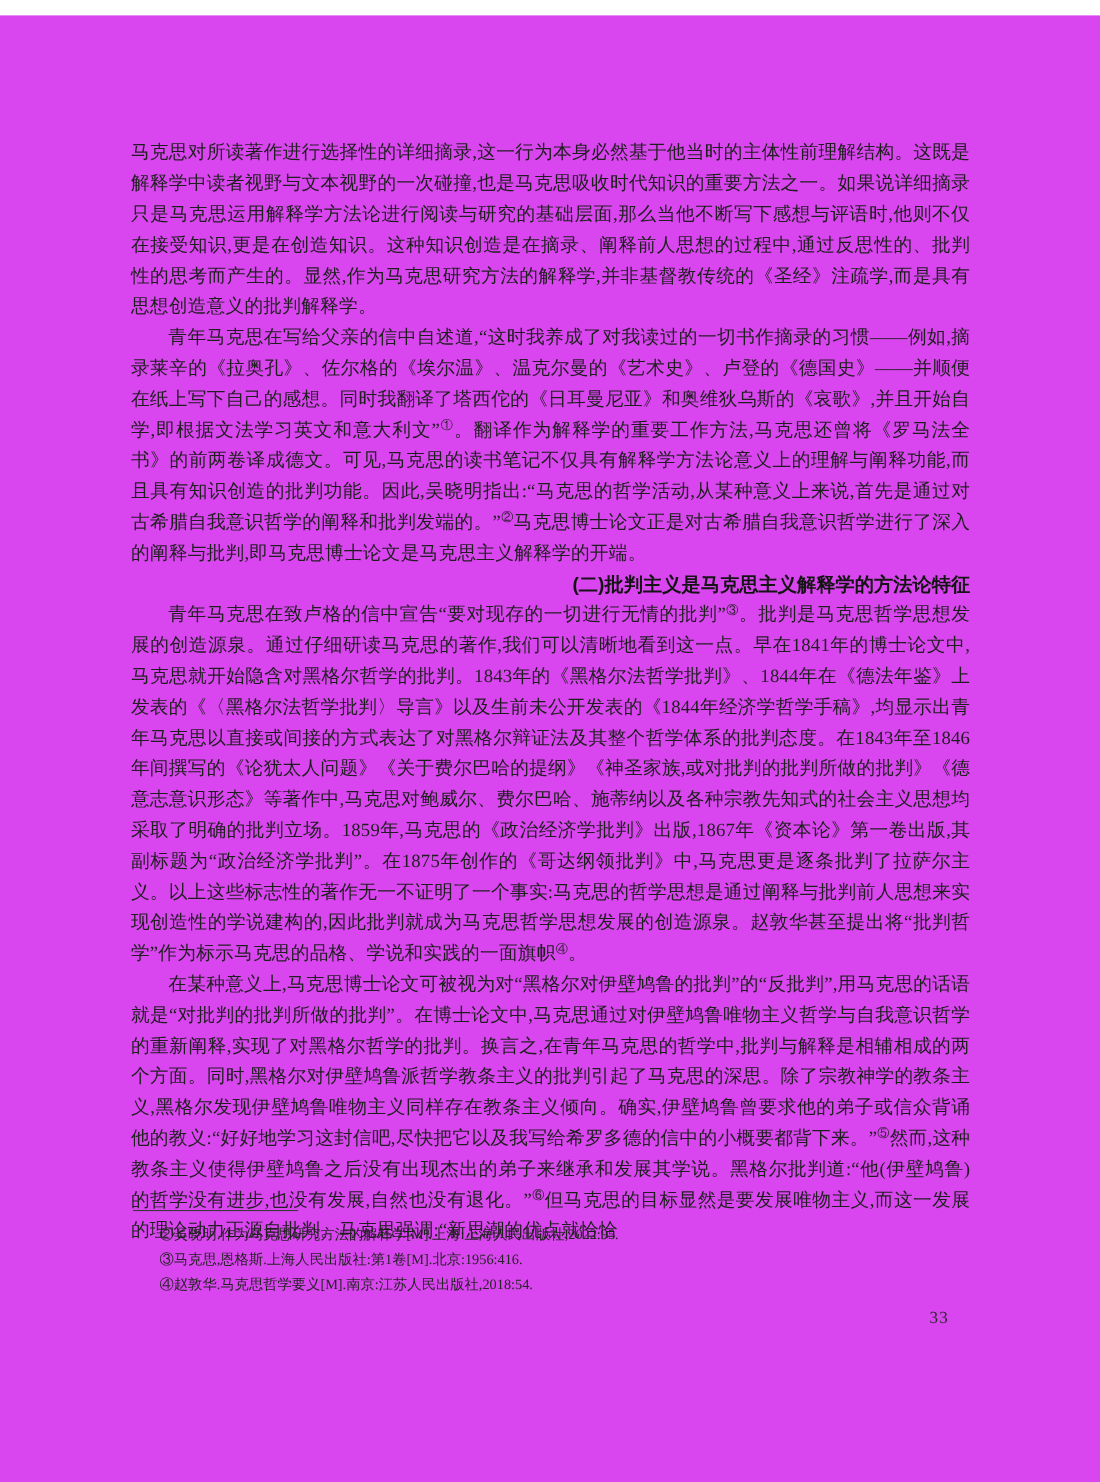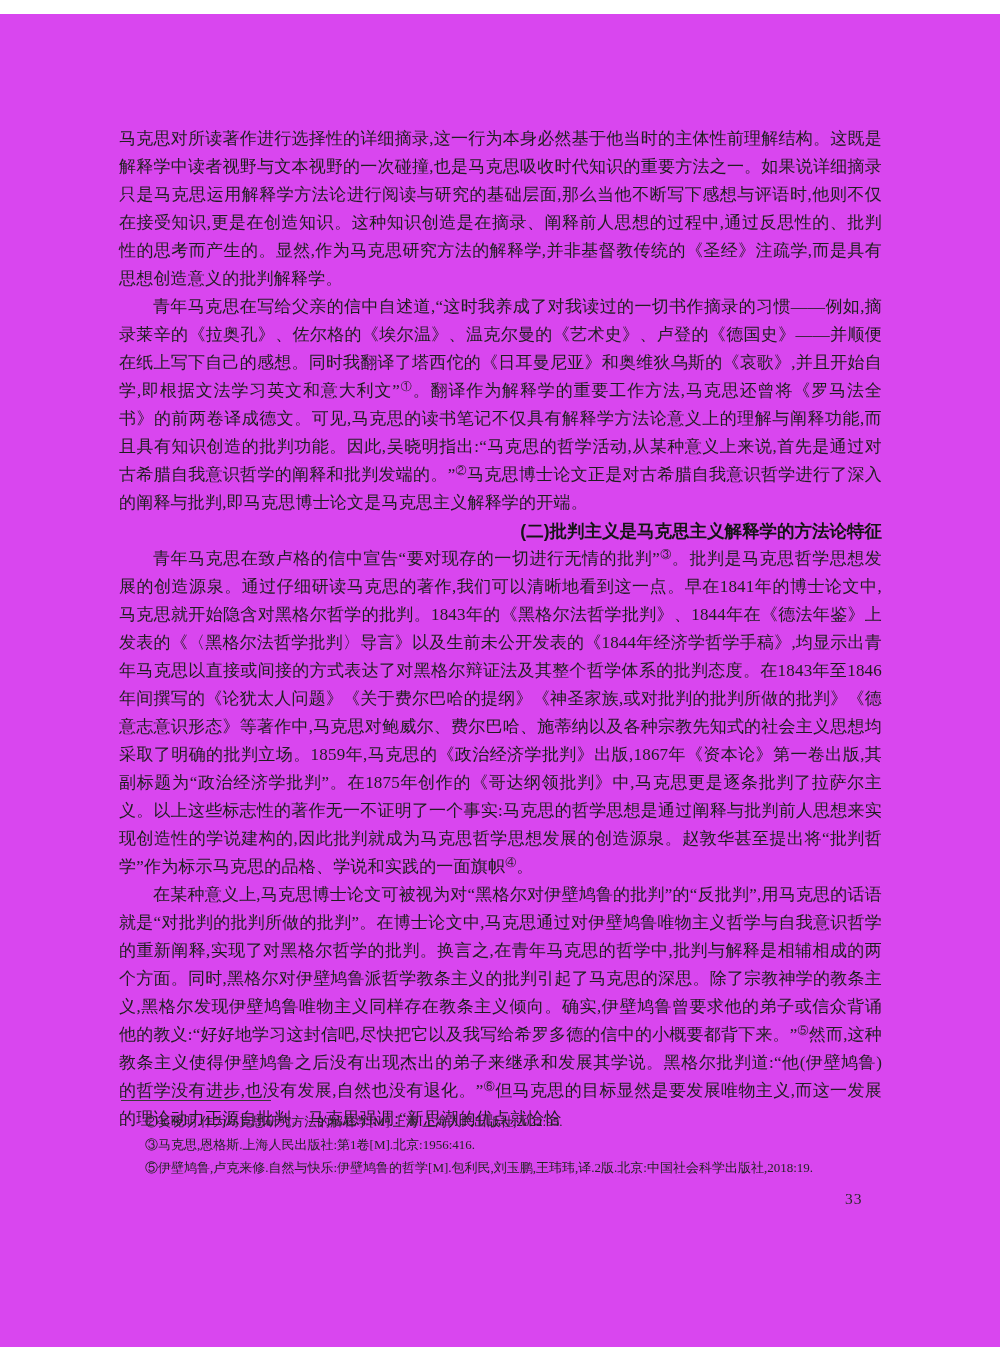--- a/index.html
+++ b/index.html
@@ -88,18 +88,18 @@
     <p class="par">青年马克思在写给父亲的信中自述道,“这时我养成了对我读过的一切书作摘录的习惯——例如,摘录莱辛的《拉奥孔》、佐尔格的《埃尔温》、温克尔曼的《艺术史》、卢登的《德国史》——并顺便在纸上写下自己的感想。同时我翻译了塔西佗的《日耳曼尼亚》和奥维狄乌斯的《哀歌》,并且开始自学,即根据文法学习英文和意大利文”<sup>①</sup>。翻译作为解释学的重要工作方法,马克思还曾将《罗马法全书》的前两卷译成德文。可见,马克思的读书笔记不仅具有解释学方法论意义上的理解与阐释功能,而且具有知识创造的批判功能。因此,吴晓明指出:“马克思的哲学活动,从某种意义上来说,首先是通过对古希腊自我意识哲学的阐释和批判发端的。”<sup>②</sup>马克思博士论文正是对古希腊自我意识哲学进行了深入的阐释与批判,即马克思博士论文是马克思主义解释学的开端。</p>
     <h3 class="section-heading">(二)批判主义是马克思主义解释学的方法论特征</h3>
     <p class="par">青年马克思在致卢格的信中宣告“要对现存的一切进行无情的批判”<sup>③</sup>。批判是马克思哲学思想发展的创造源泉。通过仔细研读马克思的著作,我们可以清晰地看到这一点。早在1841年的博士论文中,马克思就开始隐含对黑格尔哲学的批判。1843年的《黑格尔法哲学批判》、1844年在《德法年鉴》上发表的《〈黑格尔法哲学批判〉导言》以及生前未公开发表的《1844年经济学哲学手稿》,均显示出青年马克思以直接或间接的方式表达了对黑格尔辩证法及其整个哲学体系的批判态度。在1843年至1846年间撰写的《论犹太人问题》《关于费尔巴哈的提纲》《神圣家族,或对批判的批判所做的批判》《德意志意识形态》等著作中,马克思对鲍威尔、费尔巴哈、施蒂纳以及各种宗教先知式的社会主义思想均采取了明确的批判立场。1859年,马克思的《政治经济学批判》出版,1867年《资本论》第一卷出版,其副标题为“政治经济学批判”。在1875年创作的《哥达纲领批判》中,马克思更是逐条批判了拉萨尔主义。以上这些标志性的著作无一不证明了一个事实:马克思的哲学思想是通过阐释与批判前人思想来实现创造性的学说建构的,因此批判就成为马克思哲学思想发展的创造源泉。赵敦华甚至提出将“批判哲学”作为标示马克思的品格、学说和实践的一面旗帜<sup>④</sup>。</p>
     <p class="par">在某种意义上,马克思博士论文可被视为对“黑格尔对伊壁鸠鲁的批判”的“反批判”,用马克思的话语就是“对批判的批判所做的批判”。在博士论文中,马克思通过对伊壁鸠鲁唯物主义哲学与自我意识哲学的重新阐释,实现了对黑格尔哲学的批判。换言之,在青年马克思的哲学中,批判与解释是相辅相成的两个方面。同时,黑格尔对伊壁鸠鲁派哲学教条主义的批判引起了马克思的深思。除了宗教神学的教条主义,黑格尔发现伊壁鸠鲁唯物主义同样存在教条主义倾向。确实,伊壁鸠鲁曾要求他的弟子或信众背诵他的教义:“好好地学习这封信吧,尽快把它以及我写给希罗多德的信中的小概要都背下来。”<sup>⑤</sup>然而,这种教条主义使得伊壁鸠鲁之后没有出现杰出的弟子来继承和发展其学说。黑格尔批判道:“他(伊壁鸠鲁)的哲学没有进步,也没有发展,自然也没有退化。”<sup>⑥</sup>但马克思的目标显然是要发展唯物主义,而这一发展的理论动力正源自批判。马克思强调:“新思潮的优点就恰恰</p>
   </div>
 
   <div class="footnote-area">
     <div class="footnote-rule"></div>
     <p class="footnote">②吴晓明.作为马克思研究方法的解释学[M].上海:上海人民出版社,2022:95.</p>
     <p class="footnote">③马克思,恩格斯.上海人民出版社:第1卷[M].北京:1956:416.</p>
-    <p class="footnote">⑤伊壁鸠鲁,卢克来修.自然与快乐:伊壁鸠鲁的哲学[M].包利民,刘玉鹏,王玮玮,译.2版.北京:中国社会科学出版社,2018:19.</p>
+    <p class="footnote">④赵敦华.马克思哲学要义[M].南京:江苏人民出版社,2018:54.</p>
   </div>
 
   <div class="page-number">33</div>
 
 </div>
 
 </body></html>

